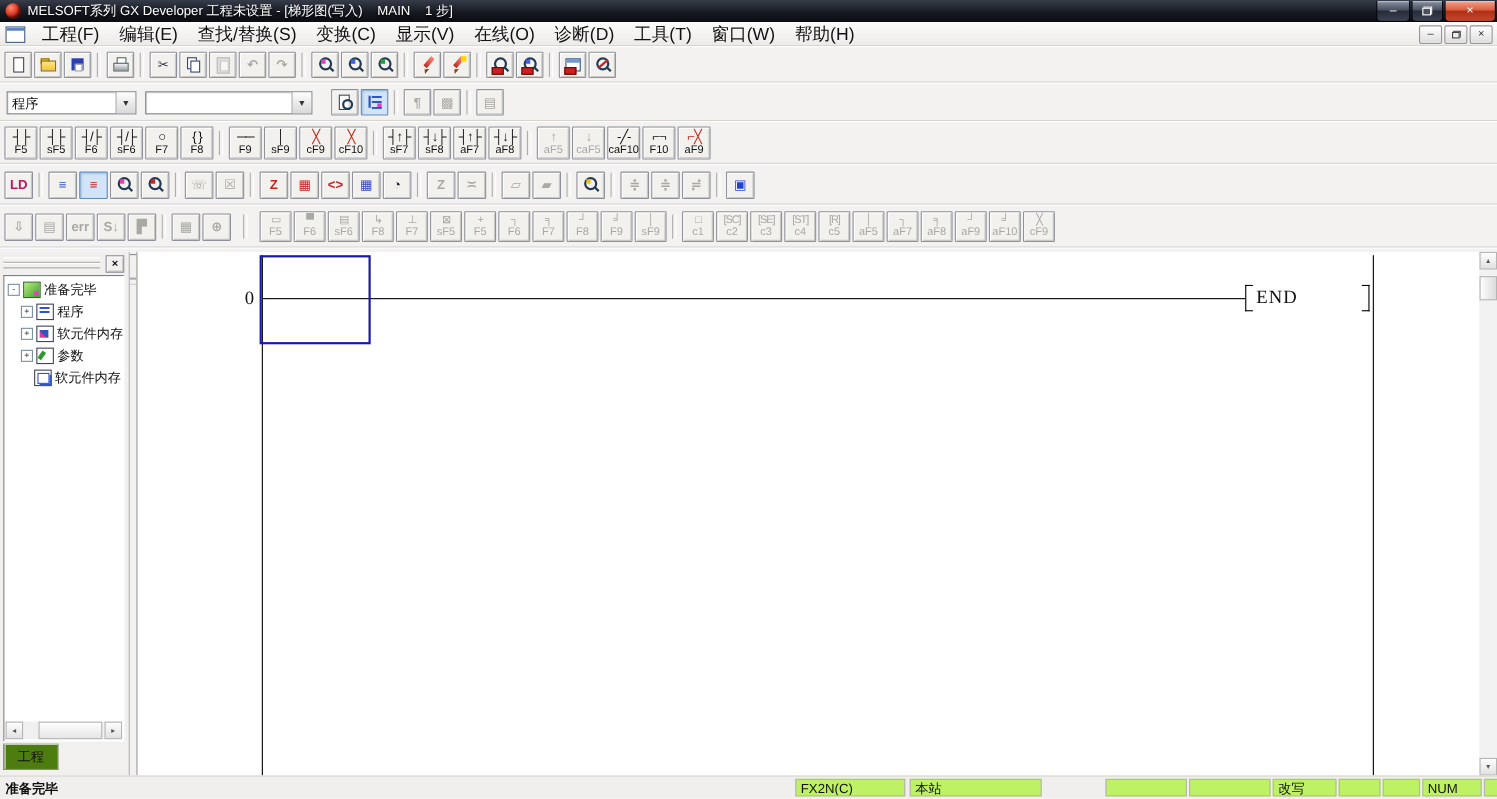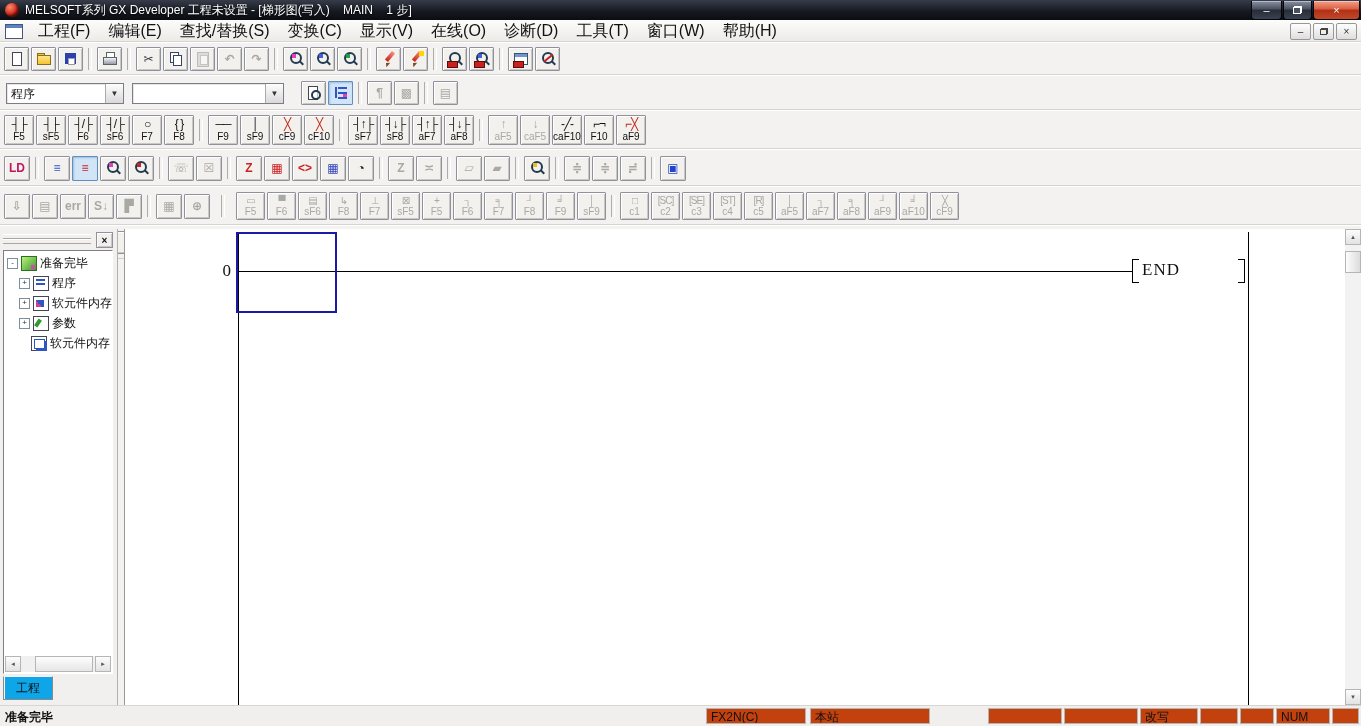--- a/index.html
+++ b/index.html
@@ -116,21 +116,21 @@
   .ticon.prog::after{content:"";position:absolute;left:2px;top:2px;width:9px;height:8px;
     background:repeating-linear-gradient(to bottom,#3055c0 0 2px,transparent 2px 4px);}
   .ticon.cmt::after{content:"";position:absolute;left:2px;top:3px;width:8px;height:7px;
     background:linear-gradient(45deg,#d04090 40%,#3055c0 40%);}
   .ticon.par::after{content:"";position:absolute;left:2px;top:2px;width:4px;height:8px;background:#2f9b2f;transform:rotate(35deg);}
   .ticon.mem::after{content:"";position:absolute;left:2px;top:2px;width:9px;height:8px;background:#fff;border:1px solid #3055c0;box-shadow:2px 2px 0 #3055c0;}
   #tree-hscroll{position:absolute;left:1px;bottom:1px;width:106px;height:16px;background:#f0f0f0;display:flex;}
   .sb-btn{width:16px;height:16px;background:linear-gradient(#fdfdfd,#e2e2e2);border:1px solid #b5b5b5;
     display:flex;align-items:center;justify-content:center;font-size:7px;color:#555;box-sizing:border-box;}
   #tree-hthumb{width:58px;height:16px;margin-left:14px;background:linear-gradient(#fdfdfd,#e6e6e6);border:1px solid #b5b5b5;box-sizing:border-box;}
-  #project-tab{position:absolute;left:3px;top:447px;width:48px;height:22px;background:#0ea5e9;
+  #project-tab{position:absolute;left:3px;top:447px;width:48px;height:22px;background:#4d7c0f;
     border:1px solid #8a8a88;border-top:1px solid #f1f0ef;display:flex;align-items:center;justify-content:center;
     font-size:12px;box-shadow:inset 1px 0 0 #fff;}
 
   #editor{position:absolute;left:124px;top:229px;width:1221px;height:476px;background:#fff;
     border-left:1px solid #9a9996;box-sizing:border-box;}
   .bus{position:absolute;width:1px;background:#000;}
   #rung-line{position:absolute;height:1px;background:#000;}
   #rung-number{position:absolute;font-family:"Liberation Serif","DejaVu Serif",serif;font-size:17px;}
   .bracket{position:absolute;width:7px;height:24px;border:1px solid #000;box-sizing:border-box;}
   .bracket.left{border-right:none;}
@@ -140,22 +140,22 @@
 
   #vscroll{position:absolute;left:1345px;top:229px;width:16px;height:476px;background:#f2f2f2;}
   #vthumb{position:absolute;left:0;top:22px;width:16px;height:22px;background:linear-gradient(90deg,#fdfdfd,#dcdcdc);border:1px solid #b5b5b5;box-sizing:border-box;}
   #vs-up{position:absolute;top:0;}
   #vs-down{position:absolute;bottom:0;}
 
   
   #statusbar{position:absolute;left:0;top:705px;width:1361px;height:21px;background:#f0efed;
     border-top:1px solid #d8d6d3;font-size:12px;}
   #status-ready{position:absolute;left:5px;top:3px;font-weight:bold;}
-  .spanel{position:absolute;top:2px;height:16px;border:1px solid #b6b4b1;background:#c2410c;
-    padding:0 4px;line-height:16px;box-sizing:border-box;overflow:hidden;}
+  .spanel{position:absolute;top:2px;height:16px;border:1px solid #b6b4b1;background:#bef264;
+    padding:0 4px;line-height:16px;box-sizing:border-box;overflow:hidden;margin-left:17px;}
 </style>
 </head>
 <body>
 
 <div id="titlebar">
   <div id="title-icon"></div>
   <div id="title-text">MELSOFT系列 GX Developer 工程未设置 - [梯形图(写入)    MAIN    1 步]</div>
   <div id="title-controls">
     <div class="wc min">–</div>
     <div class="wc max">

